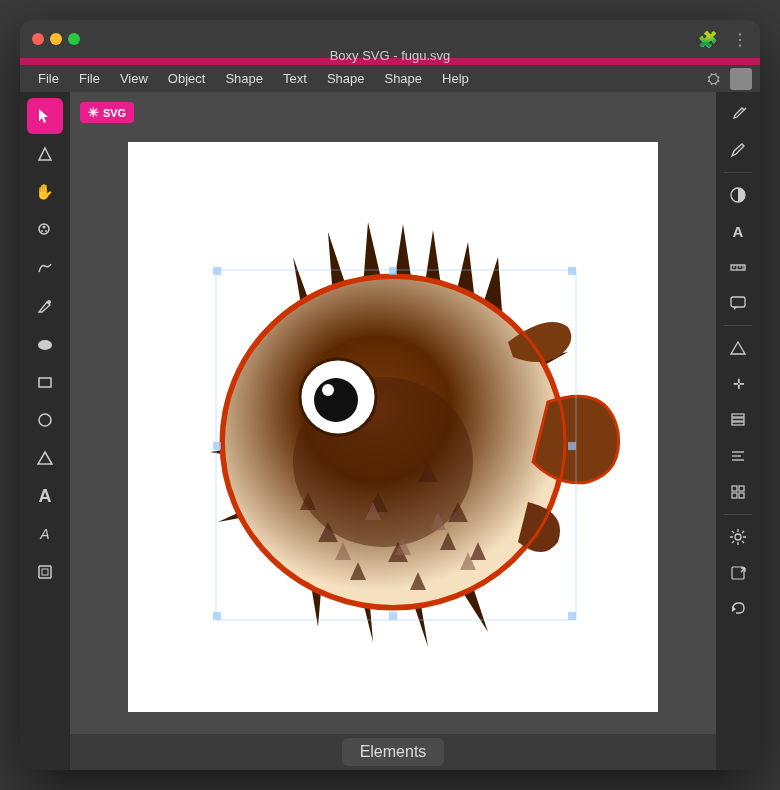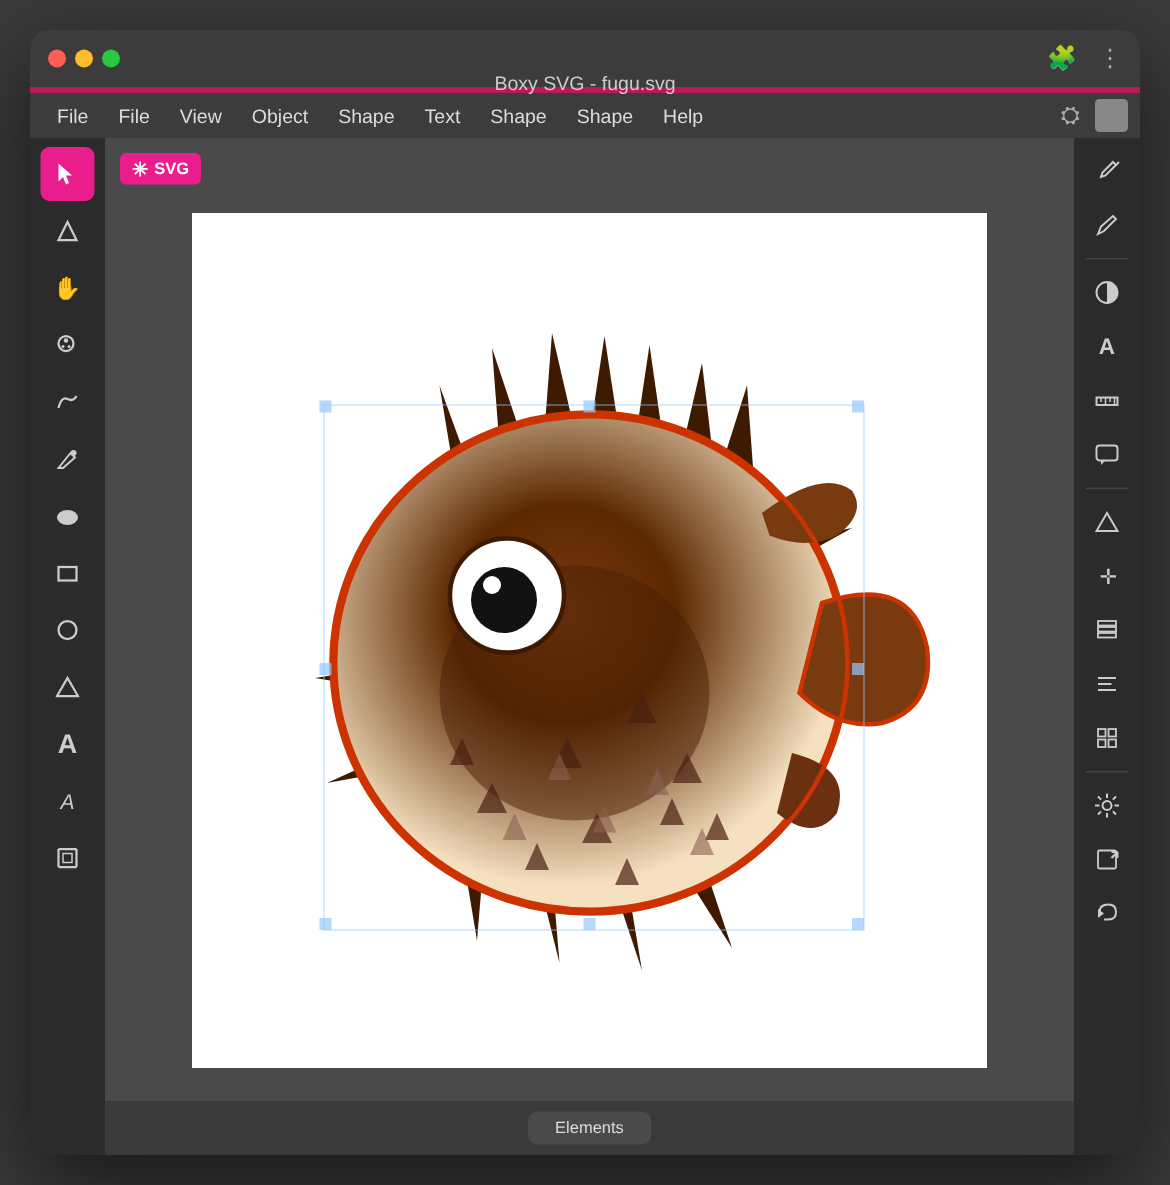--- a/index.html
+++ b/index.html
@@ -65,21 +65,21 @@
       font-size: 16px;
       cursor: pointer;
     }
     
     .menubar {
       background: #3c3c3c;
       height: 34px;
       display: flex;
       align-items: center;
       padding: 0 8px;
-      border-top: 4px solid #be185d;
+      border-top: 7px solid #be185d;
       flex-shrink: 0;
     }
     .menu-item {
       color: #ddd;
       font-size: 13px;
       padding: 4px 10px;
       cursor: pointer;
       border-radius: 4px;
     }
     .menubar-right {
@@ -159,21 +159,21 @@
       width: 530px;
       height: 570px;
       background: white;
       position: relative;
       overflow: hidden;
       margin-top: 40px;
     }
     .elements-btn {
       background: #4a4a4a;
       color: #ddd;
-      font-size: 11px;
+      font-size: 16px;
       padding: 5px 18px;
       border-radius: 6px;
       cursor: pointer;
     }
     
     .right-toolbar {
       width: 44px;
       background: #2b2b2b;
       display: flex;
       flex-direction: column;

